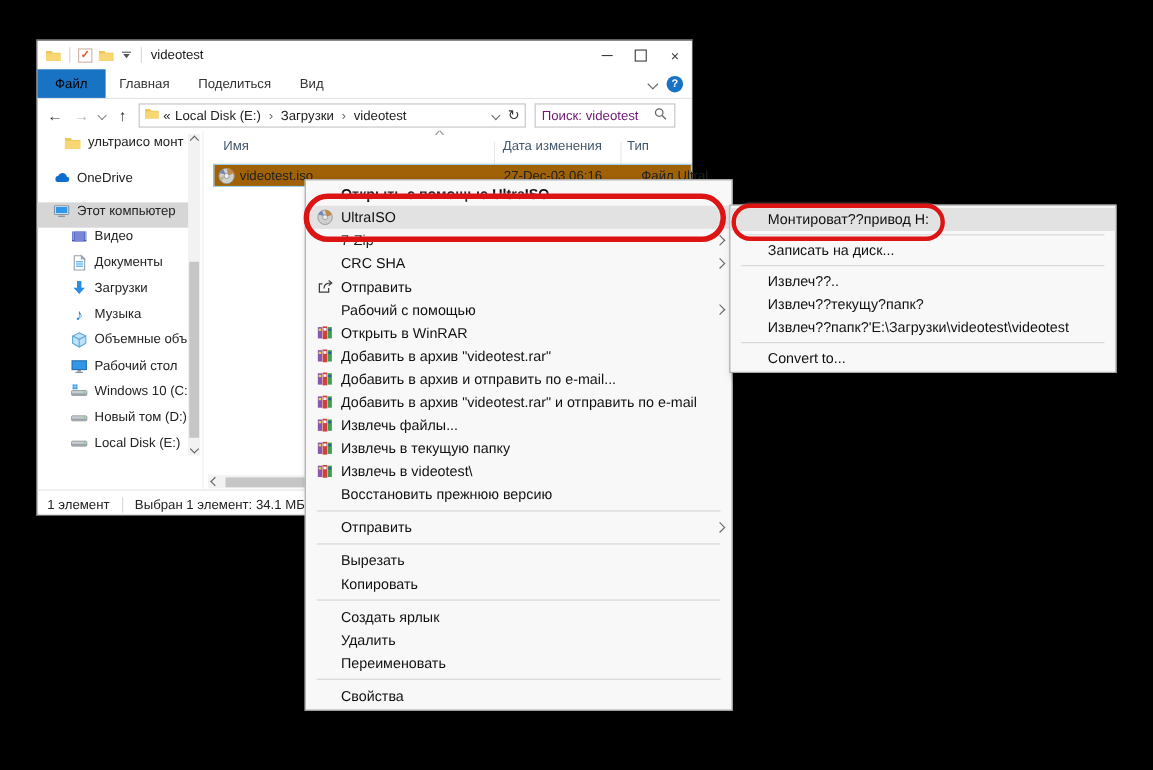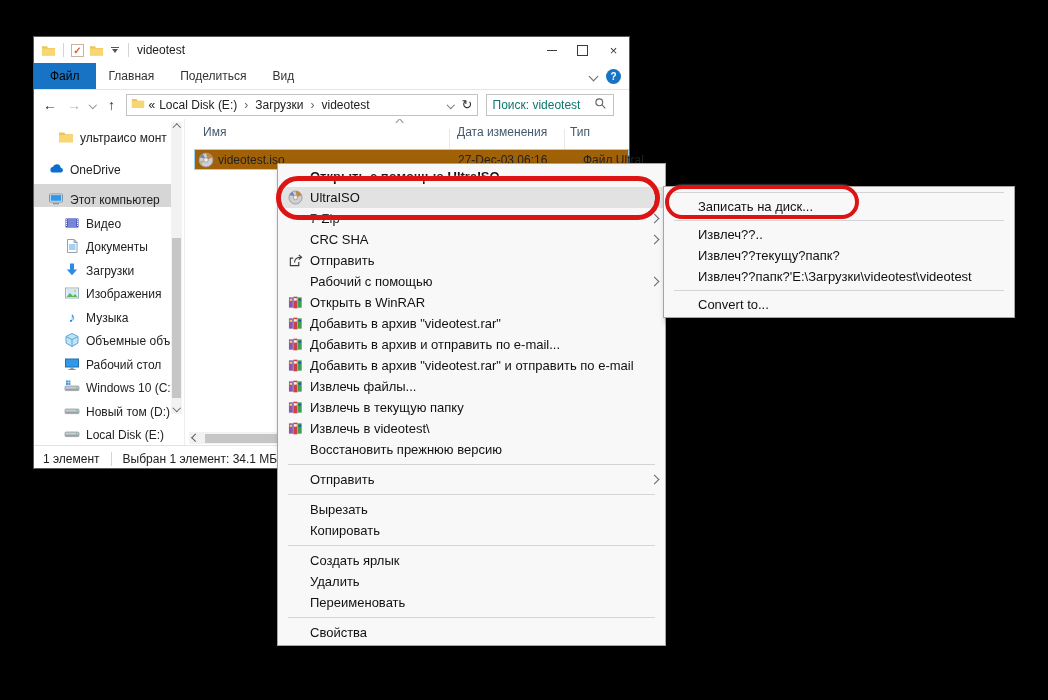--- a/index.html
+++ b/index.html
@@ -43,25 +43,25 @@
   .navarr.fwd{color:#b5b5b5}
   .navarr.bk,.navarr.up2{color:#2b2b2b}
   .addr{flex:0 0 auto;width:352px;height:22px;border:1px solid #c3c3c3;display:flex;align-items:center;
         padding:0 4px;gap:4px;box-sizing:border-box}
   .crumbtxt{color:#222;white-space:nowrap}
   .csep{color:#666;padding:0 3px}
   .addr .tail{margin-left:auto;display:flex;align-items:center;gap:8px}
   .refresh{font-size:13px;color:#333}
   .searchbox{width:128px;height:22px;border:1px solid #c3c3c3;display:flex;align-items:center;
              padding:0 6px;box-sizing:border-box;margin-left:4px}
-  .searchtxt{color:#0f766e;flex:1;white-space:nowrap;overflow:hidden}
+  .searchtxt{color:#701a75;flex:1;white-space:nowrap;overflow:hidden}
   
   .content{height:326px;display:flex;position:relative}
   .sidebar{width:150px;position:relative;padding-top:3px;box-sizing:border-box}
-  .srow{height:23px;display:flex;align-items:flex-end;gap:6px;padding-left:14px;white-space:nowrap;
+  .srow{height:23px;display:flex;align-items:flex-start;gap:6px;padding-left:14px;white-space:nowrap;
         overflow:hidden;width:138px;box-sizing:border-box}
   .srow.ch{height:23.5px;padding-left:30px}
   .srow.ind{padding-left:24px}
   .srow.sel{background:#d6d6d6}
   .gap10{height:9px}.gap8{height:7px}
   .sicon{width:16px;height:16px;flex:0 0 16px;display:flex;align-items:center;justify-content:center}
   .sicon svg{display:block}
   .note{color:#1a7fd4;font-size:14px;line-height:14px}
   .vscroll{position:absolute;right:2px;top:3px;width:11px;height:292px;background:#f2f2f2;
            display:flex;flex-direction:column;align-items:center}
@@ -263,31 +263,20 @@
       <div class="srow ch">
         <span class="sicon">
           <svg width="16" height="16" viewBox="0 0 16 16">
               <path d="M6 1.5h4v6h3.2L8 13.2 2.8 7.5H6z" fill="#2a8ce2"></path>
             </svg>
         </span>
           <span>Загрузки</span>
       </div>
       <div class="srow ch">
         <span class="sicon">
-          <svg width="16" height="16" viewBox="0 0 16 16">
-              <rect x="1.5" y="3" width="13" height="10" fill="#fff" stroke="#9ab0c0"></rect>
-              <rect x="2.5" y="4" width="11" height="8" fill="#cfe9f7"></rect>
-              <path d="M2.5 12l3.5-4 3 3.2 2-2.2 2.5 3z" fill="#5cb85c"></path>
-              <circle cx="11" cy="6" r="1.1" fill="#f0c040"></circle>
-            </svg>
-        </span>
-          <span>Изображения</span>
-      </div>
-      <div class="srow ch">
-        <span class="sicon">
             <span class="note">♪</span>
           </span>
         <span>Музыка</span>
       </div>
       <div class="srow ch">
         <span class="sicon">
           <svg width="16" height="16" viewBox="0 0 16 16">
               <path d="M8 1.5L14 4.5V11L8 14.5 2 11V4.5z" fill="#bfe3f5" stroke="#5aa7d6"></path>
               <path d="M2 4.5L8 7.5l6-3M8 7.5v7" stroke="#5aa7d6" fill="none"></path>
             </svg>
@@ -583,20 +572,23 @@
   </div>
   <div class="msep"></div>
   <div class="mi">
     <span class="mic"></span>
       <span class="mil">Свойства</span>
       <span class="mia"></span>
   </div>
 </div>
 
 <div class="menu submenu">
+  <div class="mi hl">
+    <span class="mil">Монтироват??привод H:</span>
+  </div>
   <div class="msep"></div>
   <div class="mi">
     <span class="mil">Записать на диск...</span>
   </div>
   <div class="msep"></div>
   <div class="mi">
     <span class="mil">Извлеч??..</span>
   </div>
   <div class="mi">
     <span class="mil">Извлеч??текущу?папк?</span>

